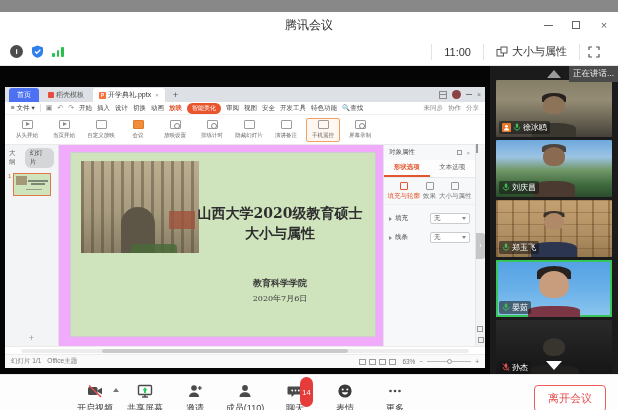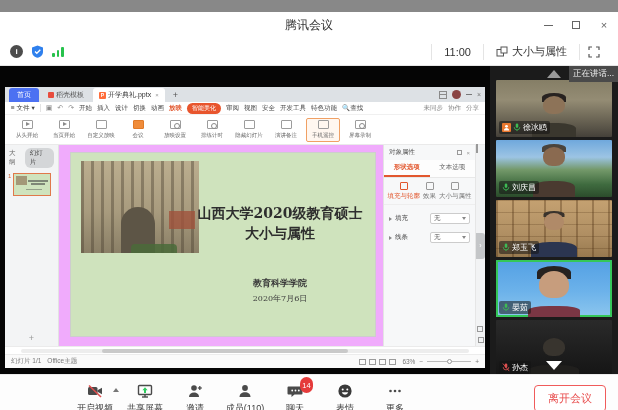--- a/index.html
+++ b/index.html
@@ -150,21 +150,21 @@
   .nbar{position:absolute;left:3px;bottom:3px;display:flex;align-items:center;gap:2px;background:rgba(20,20,20,.55);padding:1px 3px;border-radius:2px;z-index:3}
   .nbar .nm{color:#fff;font-size:8px}
   .hostb{width:9px;height:9px;background:#e8772e;border-radius:1px;display:flex;align-items:center;justify-content:center}
   .down{position:absolute;bottom:4px;left:50%;transform:translateX(-50%);width:0;height:0;border-left:8px solid transparent;border-right:8px solid transparent;border-top:9px solid #fff;z-index:6}
 
   
   .btoolbar{height:48px;background:#fdfdfd;border-top:1px solid #ebebeb;display:flex;align-items:center;padding:0 12px 0 70px}
   .tb{width:50px;display:flex;flex-direction:column;align-items:center;gap:2px;position:relative;flex:none}
   .tb .lb{font-size:9px;color:#3a3a3a;white-space:nowrap}
   .caret{position:absolute;top:6px;right:1px;width:0;height:0;border-left:3.5px solid transparent;border-right:3.5px solid transparent;border-bottom:4.5px solid #777}
-  .badge{position:absolute;top:-5px;right:7px;min-width:13px;height:16px;border-radius:7px;background:#e53b3b;color:#fff;font-size:7.5px;display:flex;align-items:center;justify-content:center;padding:0 2px;z-index:2}
+  .badge{position:absolute;top:-5px;right:7px;min-width:13px;height:30px;border-radius:7px;background:#e53b3b;color:#fff;font-size:7.5px;display:flex;align-items:center;justify-content:center;padding:0 2px;z-index:2}
   .corner{position:absolute;top:-3px;right:5px;width:0;height:0;border-top:11px solid #f59a3e;border-left:11px solid transparent}
   .leave{margin-left:auto;border:1px solid #f05b5b;color:#e84c4c;background:#fff;border-radius:4px;font-size:11px;padding:5px 13px;font-family:inherit}
 </style>
 </head>
 <body>
 
 <div class="app">
 
   <div class="titlebar">
     <span>腾讯会议</span>

